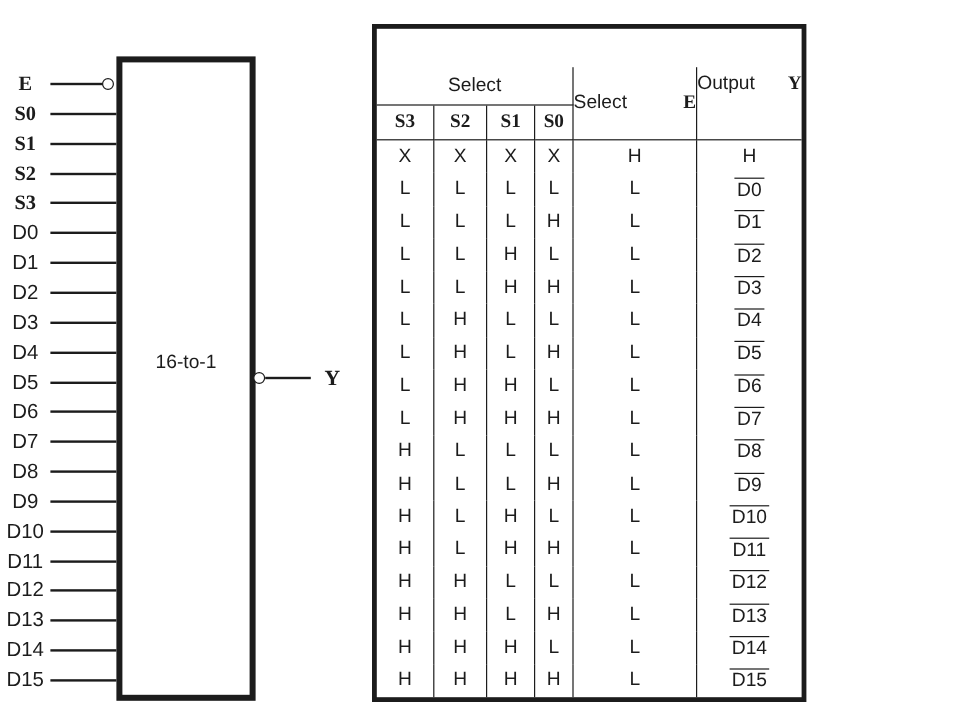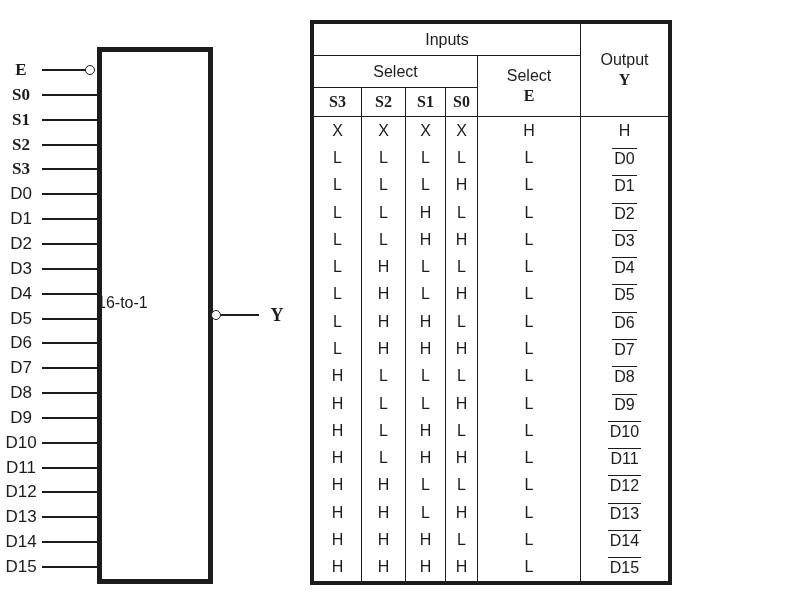--- a/index.html
+++ b/index.html
@@ -10,21 +10,21 @@
   }
   .serifb { font-family:"Liberation Serif", serif; font-weight:bold; }
 
   
   .diagram { position:absolute; inset:0; }
   .mux-box {
     position:absolute; left:97px; top:47px; width:116px; height:537px;
     border:5px solid #1c1c1c; background:#ffffff;
   }
   .mux-box-label {
-    position:absolute; left:97px; top:294px; width:116px; text-align:left;
+    position:absolute; left:97px; top:294px; width:116px; text-align:center;
     font-size:16px; line-height:17px;
   }
   #pins { position:absolute; inset:0; }
   .pin { position:absolute; left:0; width:100px; height:22px; }
   .pin-label {
     position:absolute; left:0; top:0; width:42px; height:22px; line-height:22px;
     text-align:center; font-size:17px;
   }
   .pin-line { position:absolute; left:42px; top:10px; width:56px; height:2px; background:#1c1c1c; }
   .bubble {
@@ -42,21 +42,21 @@
   
   .ttable {
     position:absolute; left:310px; top:20px; width:362px; height:565px;
     border:4px solid #1c1c1c; background:#ffffff;
     display:grid;
     grid-template-columns:48px 44px 40px 32px 103px 1fr;
     grid-template-rows:32px 32px 29px repeat(17, 1fr);
     font-size:16px;
   }
   .cell { display:flex; align-items:center; justify-content:center; }
-  .two-line { flex-direction:column; line-height:20px; }
+  .two-line { flex-direction:row; line-height:20px;justify-content:space-between; }
   .bR { border-right:1.5px solid #1c1c1c; }
   .bB { border-bottom:1.5px solid #1c1c1c; }
   .colh { font-size:16px; }
   .overline { display:inline-block; border-top:1.7px solid #1c1c1c; padding:1px 2px 0 2px; line-height:18px; }
 </style>
 </head>
 <body>
 
 <div class="canvas">
 
@@ -153,23 +153,20 @@
     <div class="mux-box-label">
       <div>16-to-1</div>
     </div>
 
     <span class="bubble out-bubble"></span>
     <div class="out-wire"></div>
     <div class="out-label serifb">Y</div>
   </div>
 
   <div class="ttable" id="ttable">
-    <div class="cell bR bB" style="grid-area:1/1/2/6">
-      <span>Inputs</span>
-    </div>
     <div class="cell bB two-line" style="grid-area:1/6/4/7">
       <span>Output</span>
       <span class="serifb">Y</span>
     </div>
     <div class="cell bR bB" style="grid-area:2/1/3/5">
       <span>Select</span>
     </div>
     <div class="cell bR bB two-line" style="grid-area:2/5/4/6">
       <span>Select</span>
       <span class="serifb">E</span>

